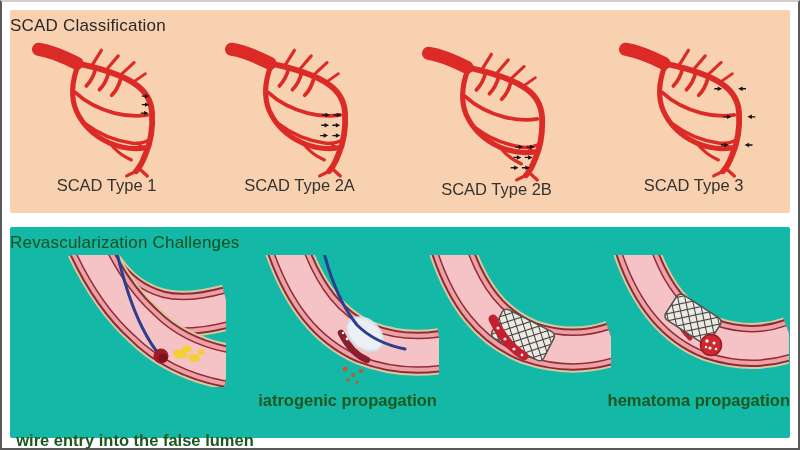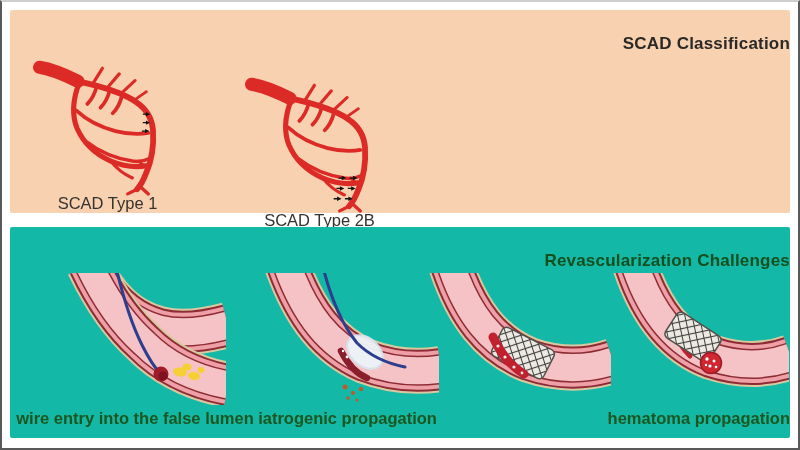--- a/index.html
+++ b/index.html
@@ -10,34 +10,34 @@
   }
   .frame{
     position:relative;box-sizing:border-box;
     width:800px;height:450px;background:#ffffff;
     border:2px solid #595959;border-top-color:#cfcfcf;
   }
   .panel{position:absolute;left:8px;width:780px;border-radius:2px;}
   .panel-top{top:8px;height:203px;background:#f8d1b0;}
   .panel-bottom{top:225px;height:211px;background:#14b8a6;}
   .panel-title{
-    text-align:right;font-size:17px;font-weight:700;
-    padding-top:24px;letter-spacing:.2px;
+    text-align:left;font-size:17px;font-weight:400;
+    padding-top:6px;letter-spacing:.2px;
   }
   .panel-top .panel-title{color:#2b2926;}
   .panel-bottom .panel-title{color:#154f1d;}
   .t-row{display:flex;margin-top:0;}
   .t-col{width:195px;display:flex;flex-direction:column;align-items:center;}
   .t-col svg{width:150px;height:146px;margin-top:-2px;}
   .t-label{font-size:16.5px;color:#35322f;margin-top:-4px;}
   .b-row{display:flex;margin-top:2px;}
   .b-col{display:flex;flex-direction:column;align-items:center;justify-content:flex-start;}
   .b-col .art{display:flex;justify-content:center;width:100%;}
   .b-col svg{width:182px;height:132px;flex:none;}
-  .b-col1{width:250px;}.b-col2{width:175px;}.b-col3{width:170px;}.b-col4{width:185px;align-items:flex-end;}
+  .b-col1{width:250px;gap:40px;}.b-col2{width:175px;}.b-col3{width:170px;}.b-col4{width:185px;align-items:flex-end;}
   .b-label{font-size:16.5px;font-weight:700;color:#1b571f;margin-top:4px;white-space:nowrap;}
 </style>
 </head>
 <body>
 
 <svg width="0" height="0" style="position:absolute" aria-hidden="true">
   <defs>
     <g id="treeSym" fill="none" stroke="#dc2b27" stroke-linecap="round">
       <path d="M7,16 C20,18 34,24 48,31" stroke-width="14"></path>
       <path d="M48,31 C72,36 94,42 110,53 C122,61 127,71 128,83 C129,99 127,114 121,128 C118,136 115,142 111,146" stroke-width="6.2"></path>
@@ -78,34 +78,58 @@
       <figure class="t-col" style="margin:0">
         <svg viewBox="0 0 160 155">
           <use href="#treeSym"></use>
           <use href="#arR" transform="translate(125,66) scale(0.75)"></use>
           <use href="#arR" transform="translate(125,75) scale(0.75)"></use>
           <use href="#arR" transform="translate(124,84) scale(0.75)"></use>
         </svg>
         <figcaption class="t-label">SCAD Type 1</figcaption>
       </figure>
 
-
-      <figure class="t-col" style="margin:17px">
+      <figure class="t-col" style="margin:0">
+        <svg viewBox="0 0 160 155">
+          <use href="#treeSym"></use>
+          <use href="#arR" transform="translate(112,86) scale(0.8)"></use>
+          <use href="#arR" transform="translate(111,97) scale(0.8)"></use>
+          <use href="#arR" transform="translate(110,108) scale(0.8)"></use>
+          <use href="#arR" transform="translate(124,86) scale(0.8)"></use>
+          <use href="#arR" transform="translate(123,97) scale(0.8)"></use>
+          <use href="#arR" transform="translate(123,108) scale(0.8)"></use>
+        </svg>
+        <figcaption class="t-label">SCAD Type 2A</figcaption>
+      </figure>
+
+      <figure class="t-col" style="margin:4px">
         <svg viewBox="0 0 160 155">
           <use href="#treeSym"></use>
           <use href="#arR" transform="translate(108,116) scale(0.8)"></use>
           <use href="#arR" transform="translate(106,127) scale(0.8)"></use>
           <use href="#arR" transform="translate(103,138) scale(0.8)"></use>
           <use href="#arR" transform="translate(120,116) scale(0.8)"></use>
           <use href="#arR" transform="translate(118,127) scale(0.8)"></use>
           <use href="#arR" transform="translate(115,138) scale(0.8)"></use>
         </svg>
         <figcaption class="t-label">SCAD Type 2B</figcaption>
       </figure>
 
+      <figure class="t-col" style="margin:0">
+        <svg viewBox="0 0 160 155">
+          <use href="#treeSym"></use>
+          <use href="#arR" transform="translate(110,58) scale(0.8)"></use>
+          <use href="#arL" transform="translate(127,58) scale(0.8)"></use>
+          <use href="#arR" transform="translate(120,88) scale(0.8)"></use>
+          <use href="#arL" transform="translate(137,88) scale(0.8)"></use>
+          <use href="#arR" transform="translate(117,118) scale(0.8)"></use>
+          <use href="#arL" transform="translate(134,118) scale(0.8)"></use>
+        </svg>
+        <figcaption class="t-label">SCAD Type 3</figcaption>
+      </figure>
 
     </div>
   </section>
 
   <section class="panel panel-bottom">
     <div class="panel-title">Revascularization Challenges</div>
     <div class="b-row">
 
       <figure class="b-col b-col1" style="margin:0">
         <div class="art">

